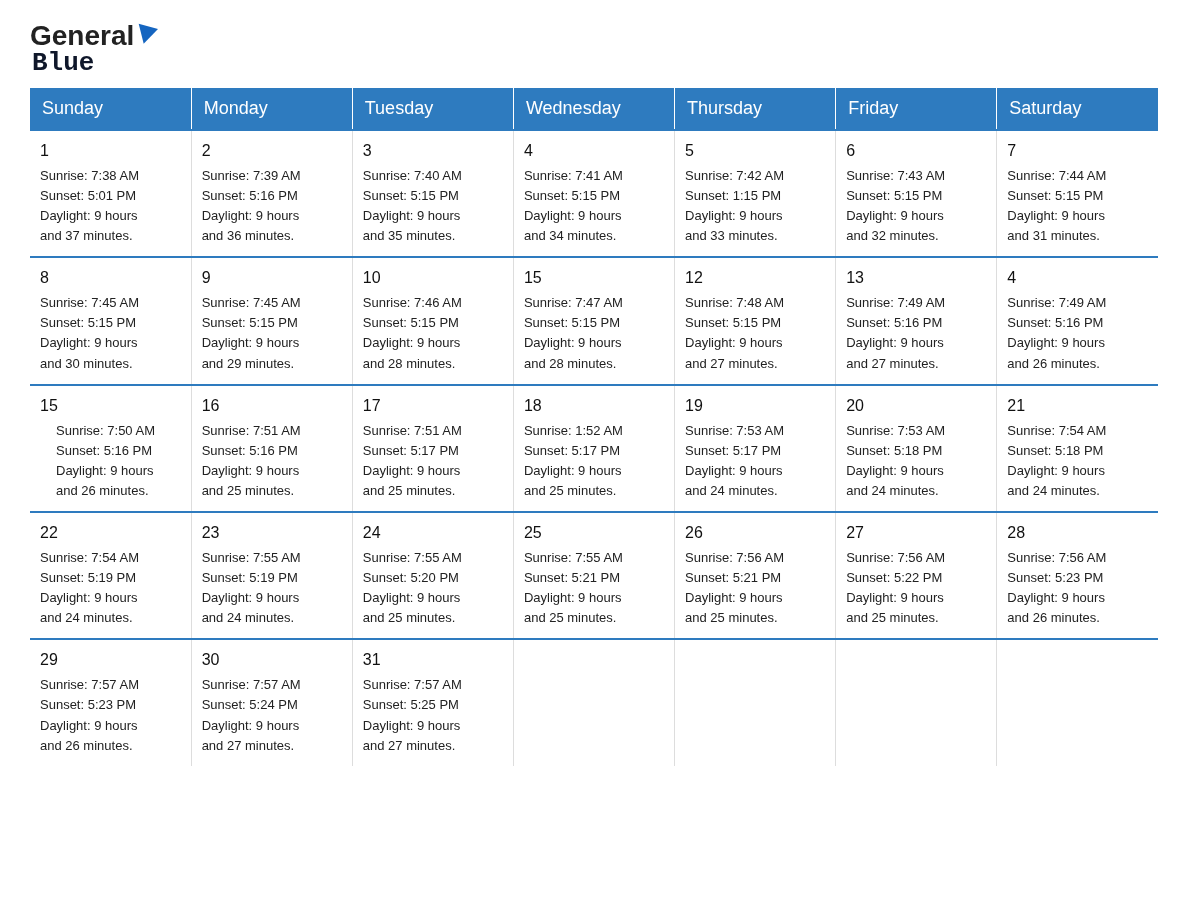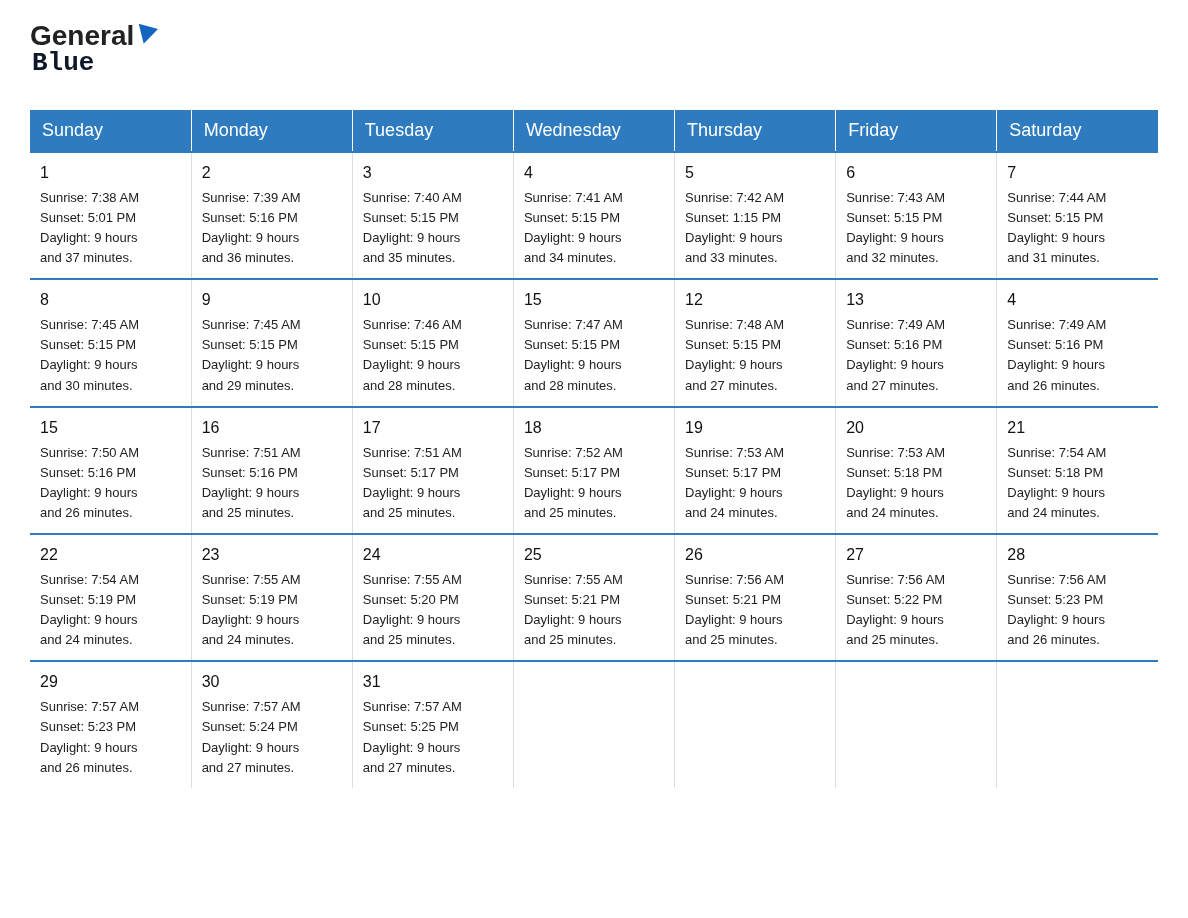--- a/index.html
+++ b/index.html
@@ -8,21 +8,21 @@
       background: #fff;
       color: #222;
       width: 1188px;
       min-height: 918px;
       padding: 20px 30px;
     }
     .header {
       display: flex;
       justify-content: flex-start;
       align-items: flex-start;
-      margin-bottom: 32px;
+      margin-bottom: 10px;
     }
     .logo {
       display: flex;
       flex-direction: column;
       align-items: flex-start;
     }
     .logo-text {
       font-size: 28px;
       font-weight: bold;
       color: #222;
@@ -225,42 +225,42 @@
           <span class="day-num">4</span>
           <div class="day-info" style="white-space: pre-line;">Sunrise: 7:49 AM
 Sunset: 5:16 PM
 Daylight: 9 hours
 and 26 minutes.</div>
         </td>
       </tr>
       <tr>
         <td>
           <span class="day-num">15</span>
-          <div class="day-info" style="white-space: pre-line;">Sunrise: 7:50 AM
+          <div class="day-info" style="white-space: pre-line; margin-left: 16px;">Sunrise: 7:50 AM
 Sunset: 5:16 PM
 Daylight: 9 hours
 and 26 minutes.</div>
         </td>
         <td>
           <span class="day-num">16</span>
           <div class="day-info" style="white-space: pre-line;">Sunrise: 7:51 AM
 Sunset: 5:16 PM
 Daylight: 9 hours
 and 25 minutes.</div>
         </td>
         <td>
           <span class="day-num">17</span>
           <div class="day-info" style="white-space: pre-line;">Sunrise: 7:51 AM
 Sunset: 5:17 PM
 Daylight: 9 hours
 and 25 minutes.</div>
         </td>
         <td>
           <span class="day-num">18</span>
-          <div class="day-info" style="white-space: pre-line;">Sunrise: 7:52 AM
+          <div class="day-info" style="white-space: pre-line;">Sunrise: 1:52 AM
 Sunset: 5:17 PM
 Daylight: 9 hours
 and 25 minutes.</div>
         </td>
         <td>
           <span class="day-num">19</span>
           <div class="day-info" style="white-space: pre-line;">Sunrise: 7:53 AM
 Sunset: 5:17 PM
 Daylight: 9 hours
 and 24 minutes.</div>

